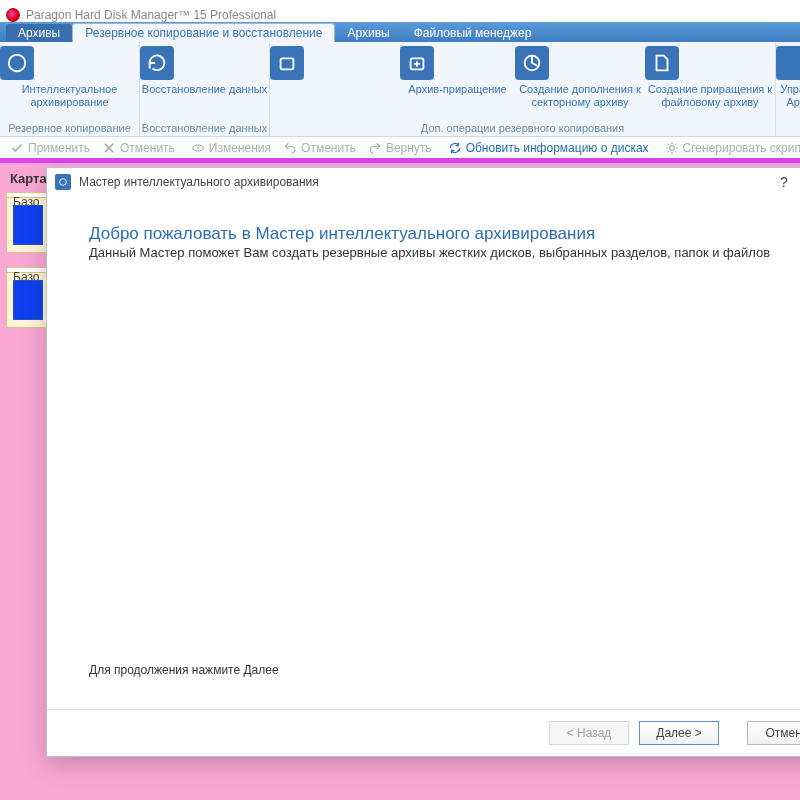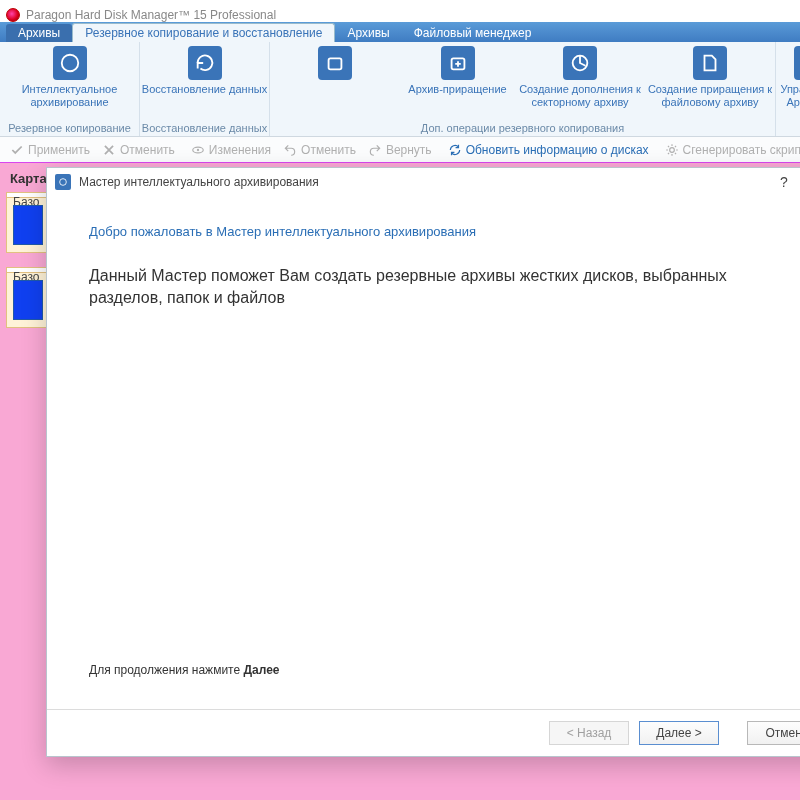--- a/index.html
+++ b/index.html
@@ -9,27 +9,27 @@
   .titlebar .appicon { width: 14px; height: 14px; margin-right: 6px; border-radius: 50%; background: radial-gradient(circle at 40% 40%, #f4a 0%, #d02 55%, #800 100%); border: 1px solid #b00; }
   
   .tabrow { height: 20px; display: flex; align-items: flex-end; background: linear-gradient(#5a9bd8, #3f7cc2); padding-left: 6px; font-size: 12px; }
   .tab { padding: 2px 12px 2px 12px; color: #fff; cursor: pointer; border-top-left-radius: 3px; border-top-right-radius: 3px; }
   .tab.main { background: #3a6fae; color: #fff; }
   .tab.active { background: #f0f6fb; color: #3a74b8; border: 1px solid #9bc; border-bottom: none; }
   
   .ribbon { height: 95px; background: #f0f6fb; border-bottom: 1px solid #cfd8e0; display: flex; }
   .rgroup { display: flex; flex-direction: column; border-right: 1px solid #d5e0ea; }
   .rbuttons { flex: 1; display: flex; }
-  .rbtn { width: 130px; display: flex; flex-direction: column; align-items: center; justify-content: flex-start; padding-top: 4px; cursor: pointer; }
+  .rbtn { width: 130px; display: flex; flex-direction: column; justify-content: flex-start; padding-top: 4px; cursor: pointer; }
   .rbtn .ricon { width: 34px; height: 34px; background: #3a74b8; border-radius: 4px; margin-bottom: 3px; display: flex; align-items: center; justify-content: center; }
   .rbtn .ricon svg { width: 22px; height: 22px; fill: #fff; }
   .rbtn .rlabel { font-size: 11px; color: #3a74b8; text-align: center; line-height: 1.15; }
   .rgroup .gtitle { font-size: 11px; text-align: center; color: #6b8aa8; padding: 2px 0 2px 0; }
   
-  .quickbar { height: 26px; background: #fbfcfd; border-bottom: 1px solid #d946ef; display: flex; align-items: center; font-size: 12px; color: #707070; white-space: nowrap; padding: 0 4px; }
+  .quickbar { height: 26px; background: #fbfcfd; border-bottom: 5px solid #d946ef; display: flex; align-items: center; font-size: 12px; color: #707070; white-space: nowrap; padding: 0 4px; }
   .qb-item { display: inline-flex; align-items: center; padding: 0 6px; }
   .qb-item.disabled { color: #b0b0b0; }
   .qb-item.enabled { color: #2a6eb5; cursor: pointer; }
   .qb-sep { width: 1px; height: 18px; background: #dfe6ec; margin: 0 2px; }
   .qb-icon { width: 14px; height: 14px; margin-right: 4px; }
   .qb-icon.check svg { fill: #5aa74d; }
   .qb-icon.cross svg { fill: #d07070; }
   .qb-icon.eye svg { fill: #b0b0b0; }
   .qb-icon.undo svg, .qb-icon.redo svg { fill: #b0b0b0; }
   .qb-icon.refresh svg { fill: #2a6eb5; }
@@ -42,24 +42,24 @@
   .partbox { width: 30px; height: 40px; border: 1px solid #205aa8; background: #1040f0; margin-right: 6px; }
   .disklbl-right { margin-left: auto; font-size: 12px; color: #333; display:flex; flex-direction:column; align-items:flex-start; }
   
   .wizard { position: absolute; left: 46px; top: 4px; width: 798px; height: 590px; background: #fff; border: 1px solid #b8c4cd; box-shadow: 0 8px 24px rgba(0,0,0,.2); display:flex; flex-direction:column; }
   .wiz-titlebar { height: 28px; display: flex; align-items: center; padding: 0 8px; font-size: 12px; color: #444; }
   .wiz-titlebar .wiz-icon { width:16px; height:16px; background:#3a74b8; border-radius:2px; margin-right:8px; display:flex; align-items:center; justify-content:center; }
   .wiz-titlebar .wiz-icon svg { width:10px; height:10px; fill:#fff; }
   .wiz-titlebar .spacer { flex: 1; }
   .wiz-titlebar .wiz-ctrl { width: 34px; height: 22px; display:flex; align-items:center; justify-content:center; font-size: 14px; color:#444; cursor:pointer; font-family: sans-serif; }
   .wiz-body { flex:1; padding: 28px 42px 14px 42px; display:flex; flex-direction:column; }
-  .wiz-heading { font-size: 13px; color: #2a6eb5; margin-bottom: 26px; }
-  .wiz-text { font-size: 16px; color: #333; line-height: 1.4; }
+  .wiz-heading { font-size: 17px; color: #2a6eb5; }
+  .wiz-text { font-size: 13px; color: #333; line-height: 1.4; }
   .wiz-footnote { font-size: 12px; color: #333; margin-top: auto; margin-bottom: 18px; }
-  .wiz-footnote b { font-weight: 700; }
+  .wiz-footnote b { font-weight: 400; }
   .wiz-sep { height: 1px; background: #dcdcdc; }
   .wiz-btnrow { height: 46px; display:flex; align-items:center; justify-content:flex-end; padding: 0 16px; gap: 10px; }
   .wbtn { min-width: 80px; height: 24px; background: linear-gradient(#fdfdfd,#f1f1f1); border: 1px solid #b8b8b8; font-size: 12px; color: #444; display:flex; align-items:center; justify-content:center; padding: 0 12px; cursor:pointer; }
   .wbtn.disabled { color:#a0a0a0; border-color:#d6d6d6; background:#f6f6f6; cursor:default; }
   .wbtn.default { outline: 1px solid #5a8ed0; outline-offset: -1px; border-color:#5a8ed0; }
 </style>
 </head>
 <body>
 
 <div class="titlebar">

